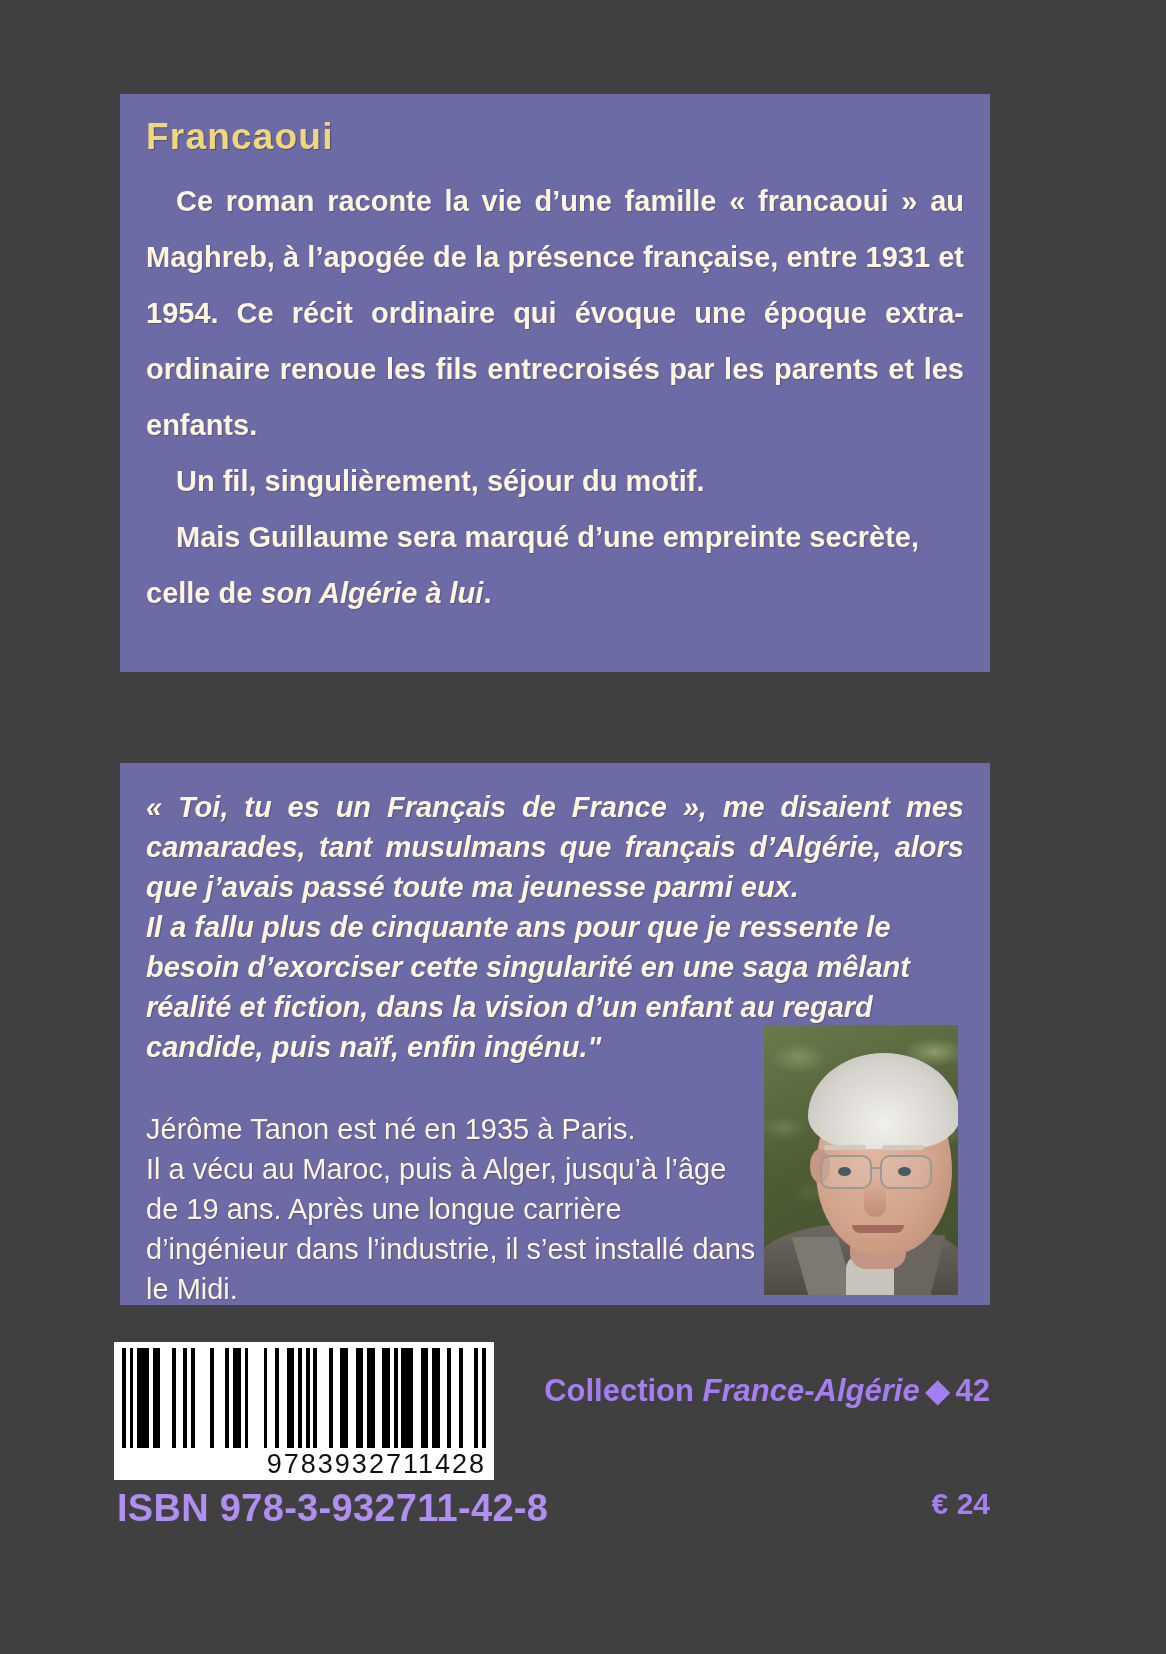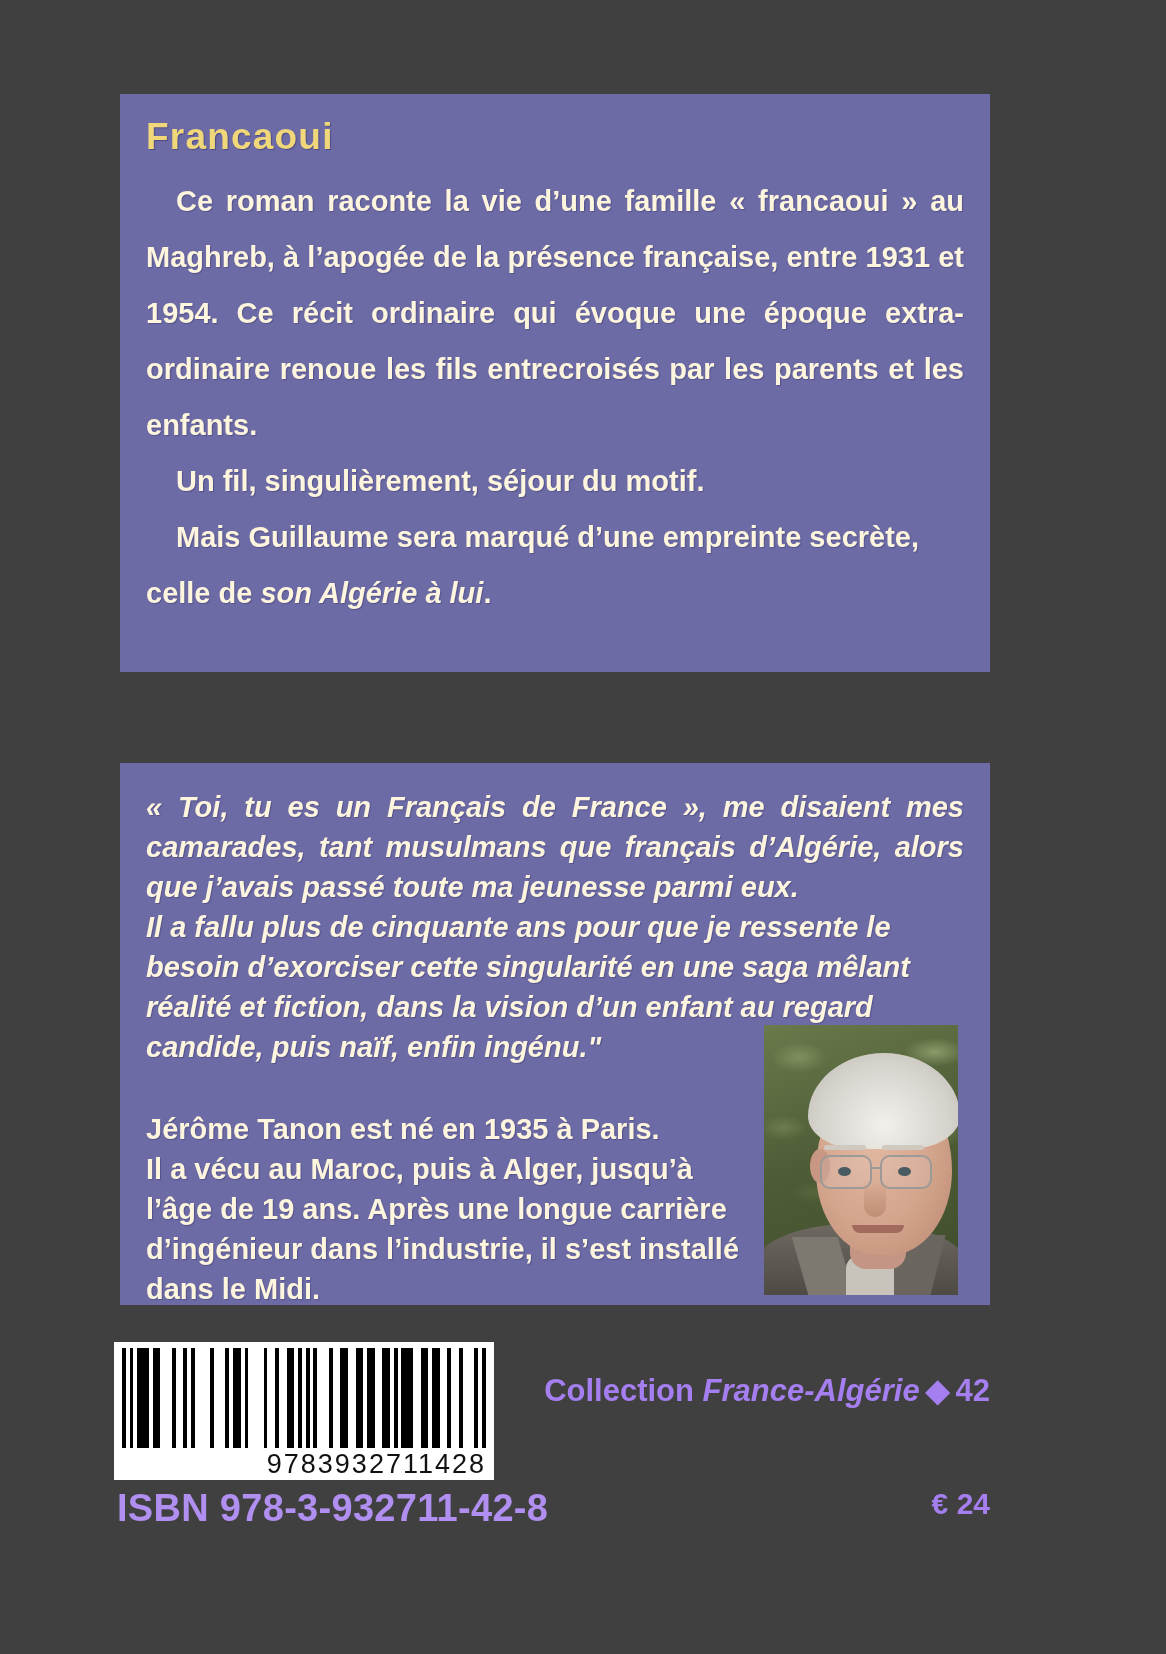--- a/index.html
+++ b/index.html
@@ -84,21 +84,21 @@
 
   
   #bio-block {
     margin-top: 42px;
     width: 620px;
   }
   .bio-line {
     color: #fdf5dd;
     font-size: 29px;
     line-height: 40px;
-    font-weight: bold;
+    font-weight: normal;
     text-align: left;
     text-shadow: 1px 1px 1px rgba(40,38,90,0.35);
   }
 
   
   #author-photo {
     position: absolute;
     left: 644px;
     top: 262px;
     width: 194px;

